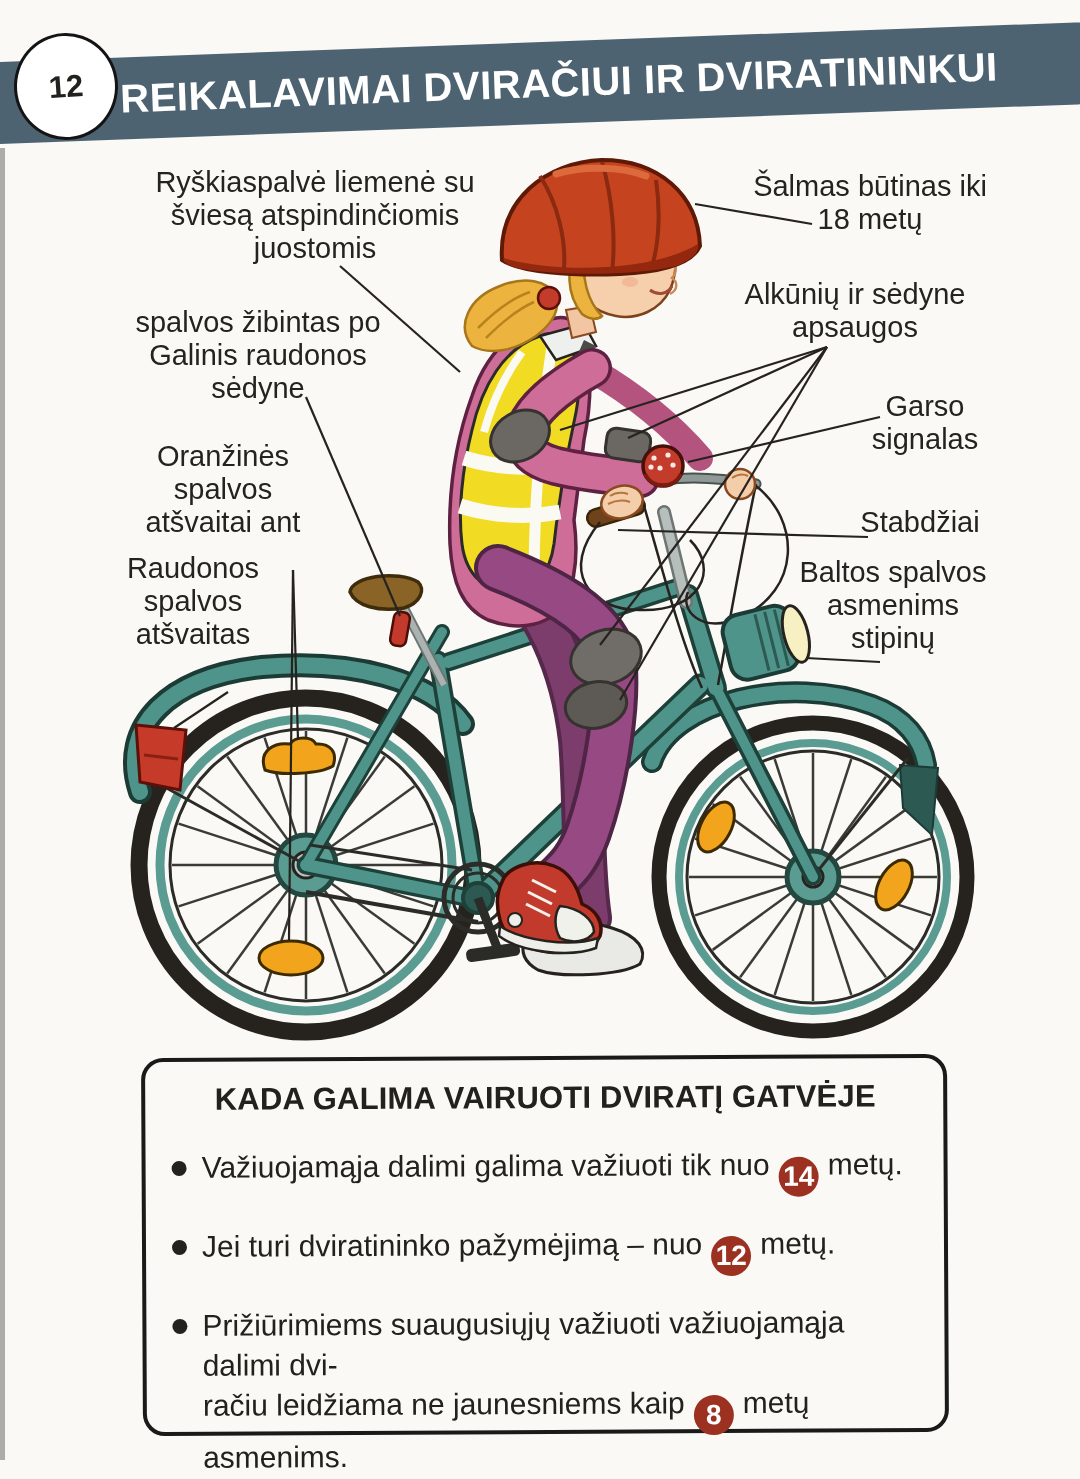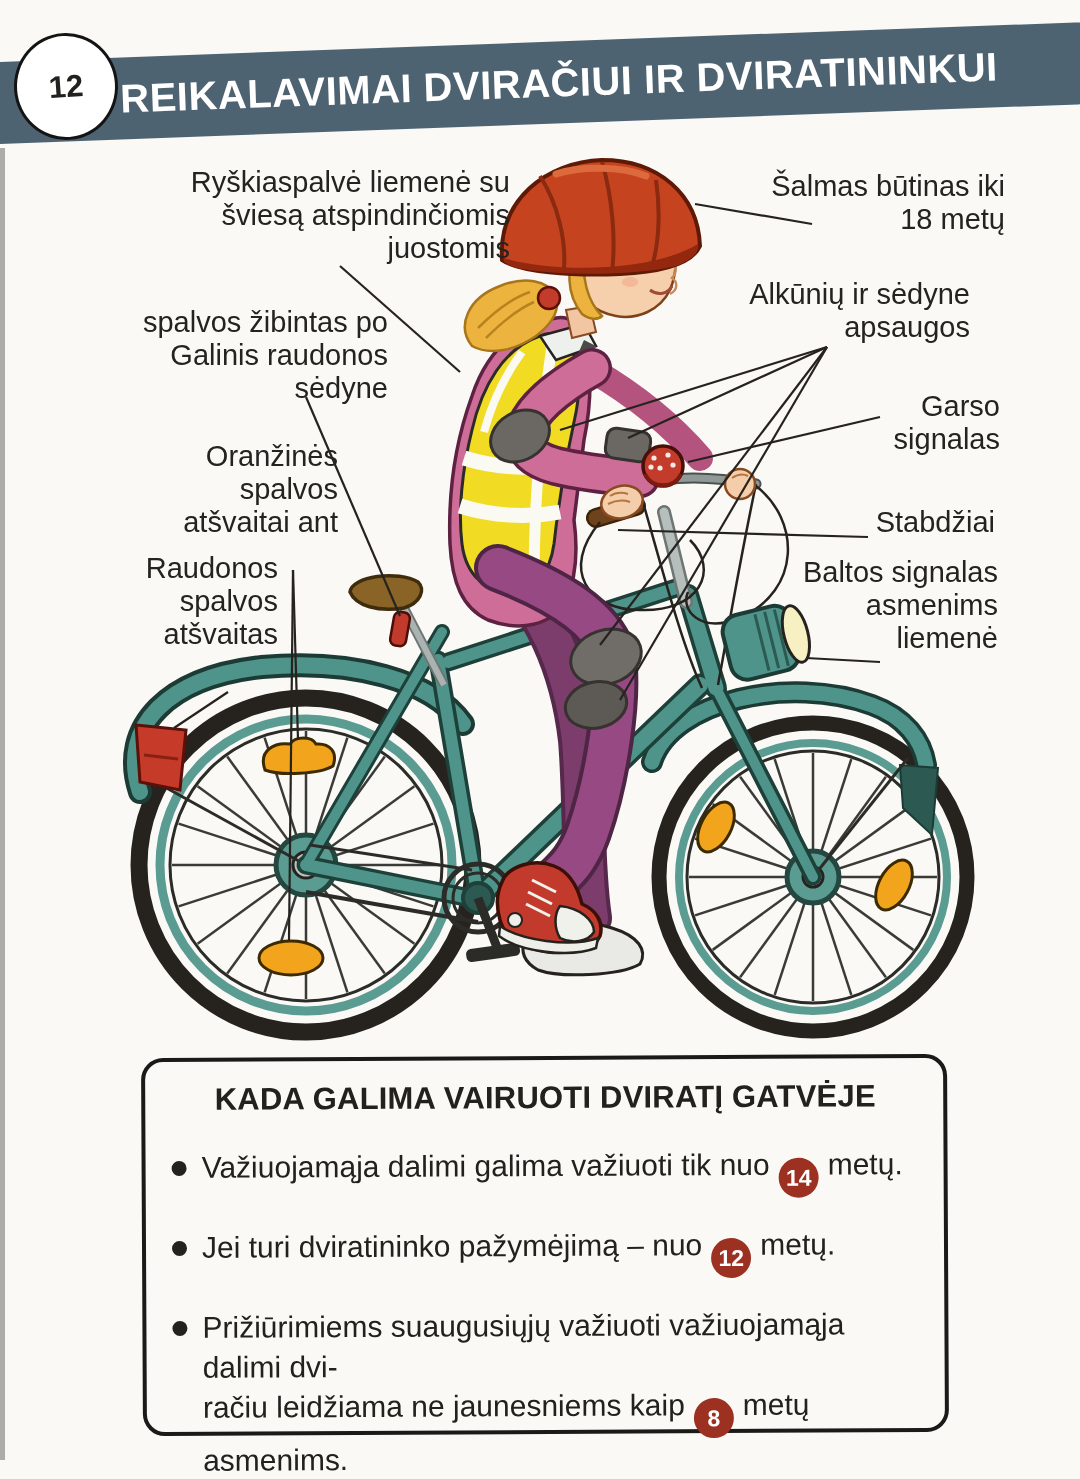--- a/index.html
+++ b/index.html
@@ -20,21 +20,21 @@
     line-height:82px; padding-left:152px; white-space:nowrap;
   }
   .page-num{
     position:absolute; left:14px; top:33px; width:98px; height:101px;
     background:#fff; border:3px solid #141414; border-radius:50%;
     display:flex; align-items:center; justify-content:center;
     font-size:31px; font-weight:bold; z-index:5; transform:rotate(-4deg);
   }
   
   .callout{position:absolute; text-align:center; font-size:29px; line-height:33px; color:#242320;}
-  .cl{display:block;text-align:right;}
+  .cl{display:block;}
   #cl-vest{left:120px; top:166px; width:390px;}
   #cl-helmet{left:735px; top:170px; width:270px;}
   #cl-pads{left:740px; top:278px; width:230px;}
   #cl-rearlight{left:128px; top:306px; width:260px;}
   #cl-bell{left:850px; top:390px; width:150px;}
   #cl-brakes{left:845px; top:506px; width:150px;}
   #cl-spokes{left:108px; top:440px; width:230px;}
   #cl-frontlight{left:788px; top:556px; width:210px;}
   #cl-rearrefl{left:108px; top:552px; width:170px;}
   .illus{position:absolute; left:0; top:140px; width:1080px; height:920px;}
@@ -46,21 +46,21 @@
   }
   .rules-title{text-align:center; font-size:31px; font-weight:bold; letter-spacing:.2px; margin:6px 0 30px;}
   .rule{display:flex; gap:15px; font-size:30px; line-height:40px; margin-bottom:27px;}
   .rule:nth-of-type(4){margin-bottom:24px;}
   .rule:last-of-type{margin-bottom:0;}
   .dot{flex:none; width:15px; height:15px; border-radius:50%; background:#23221f; margin-top:13px;}
   .blk{display:block;}
   .age-badge{
     display:inline-flex; align-items:center; justify-content:center;
     width:40px; height:40px; border-radius:50%; background:#9c3122;
-    color:#fff; font-weight:bold; font-size:23px; margin:0 9px; vertical-align:-11px;
+    color:#fff; font-weight:bold; font-size:28px; margin:0 9px; vertical-align:-11px;
   }
 </style>
 </head>
 <body>
 
 <div class="page">
   <div class="scan-edge"></div>
 
   <div class="banner">
     <div class="banner-title">REIKALAVIMAI DVIRAČIUI IR DVIRATININKUI</div>
@@ -320,23 +320,23 @@
   </div>
   <div class="callout" id="cl-brakes">
     <span class="cl">Stabdžiai</span>
   </div>
   <div class="callout" id="cl-spokes">
     <span class="cl">Oranžinės</span>
     <span class="cl">spalvos</span>
     <span class="cl">atšvaitai ant</span>
   </div>
   <div class="callout" id="cl-frontlight">
-    <span class="cl">Baltos signalas</span>
+    <span class="cl">Baltos spalvos</span>
     <span class="cl">asmenims</span>
-    <span class="cl">liemenė</span>
+    <span class="cl">stipinų</span>
   </div>
   <div class="callout" id="cl-rearrefl">
     <span class="cl">Raudonos</span>
     <span class="cl">spalvos</span>
     <span class="cl">atšvaitas</span>
   </div>
 
   <div class="rules-box">
     <div class="rules-title">KADA GALIMA VAIRUOTI DVIRATĮ GATVĖJE</div>
 

